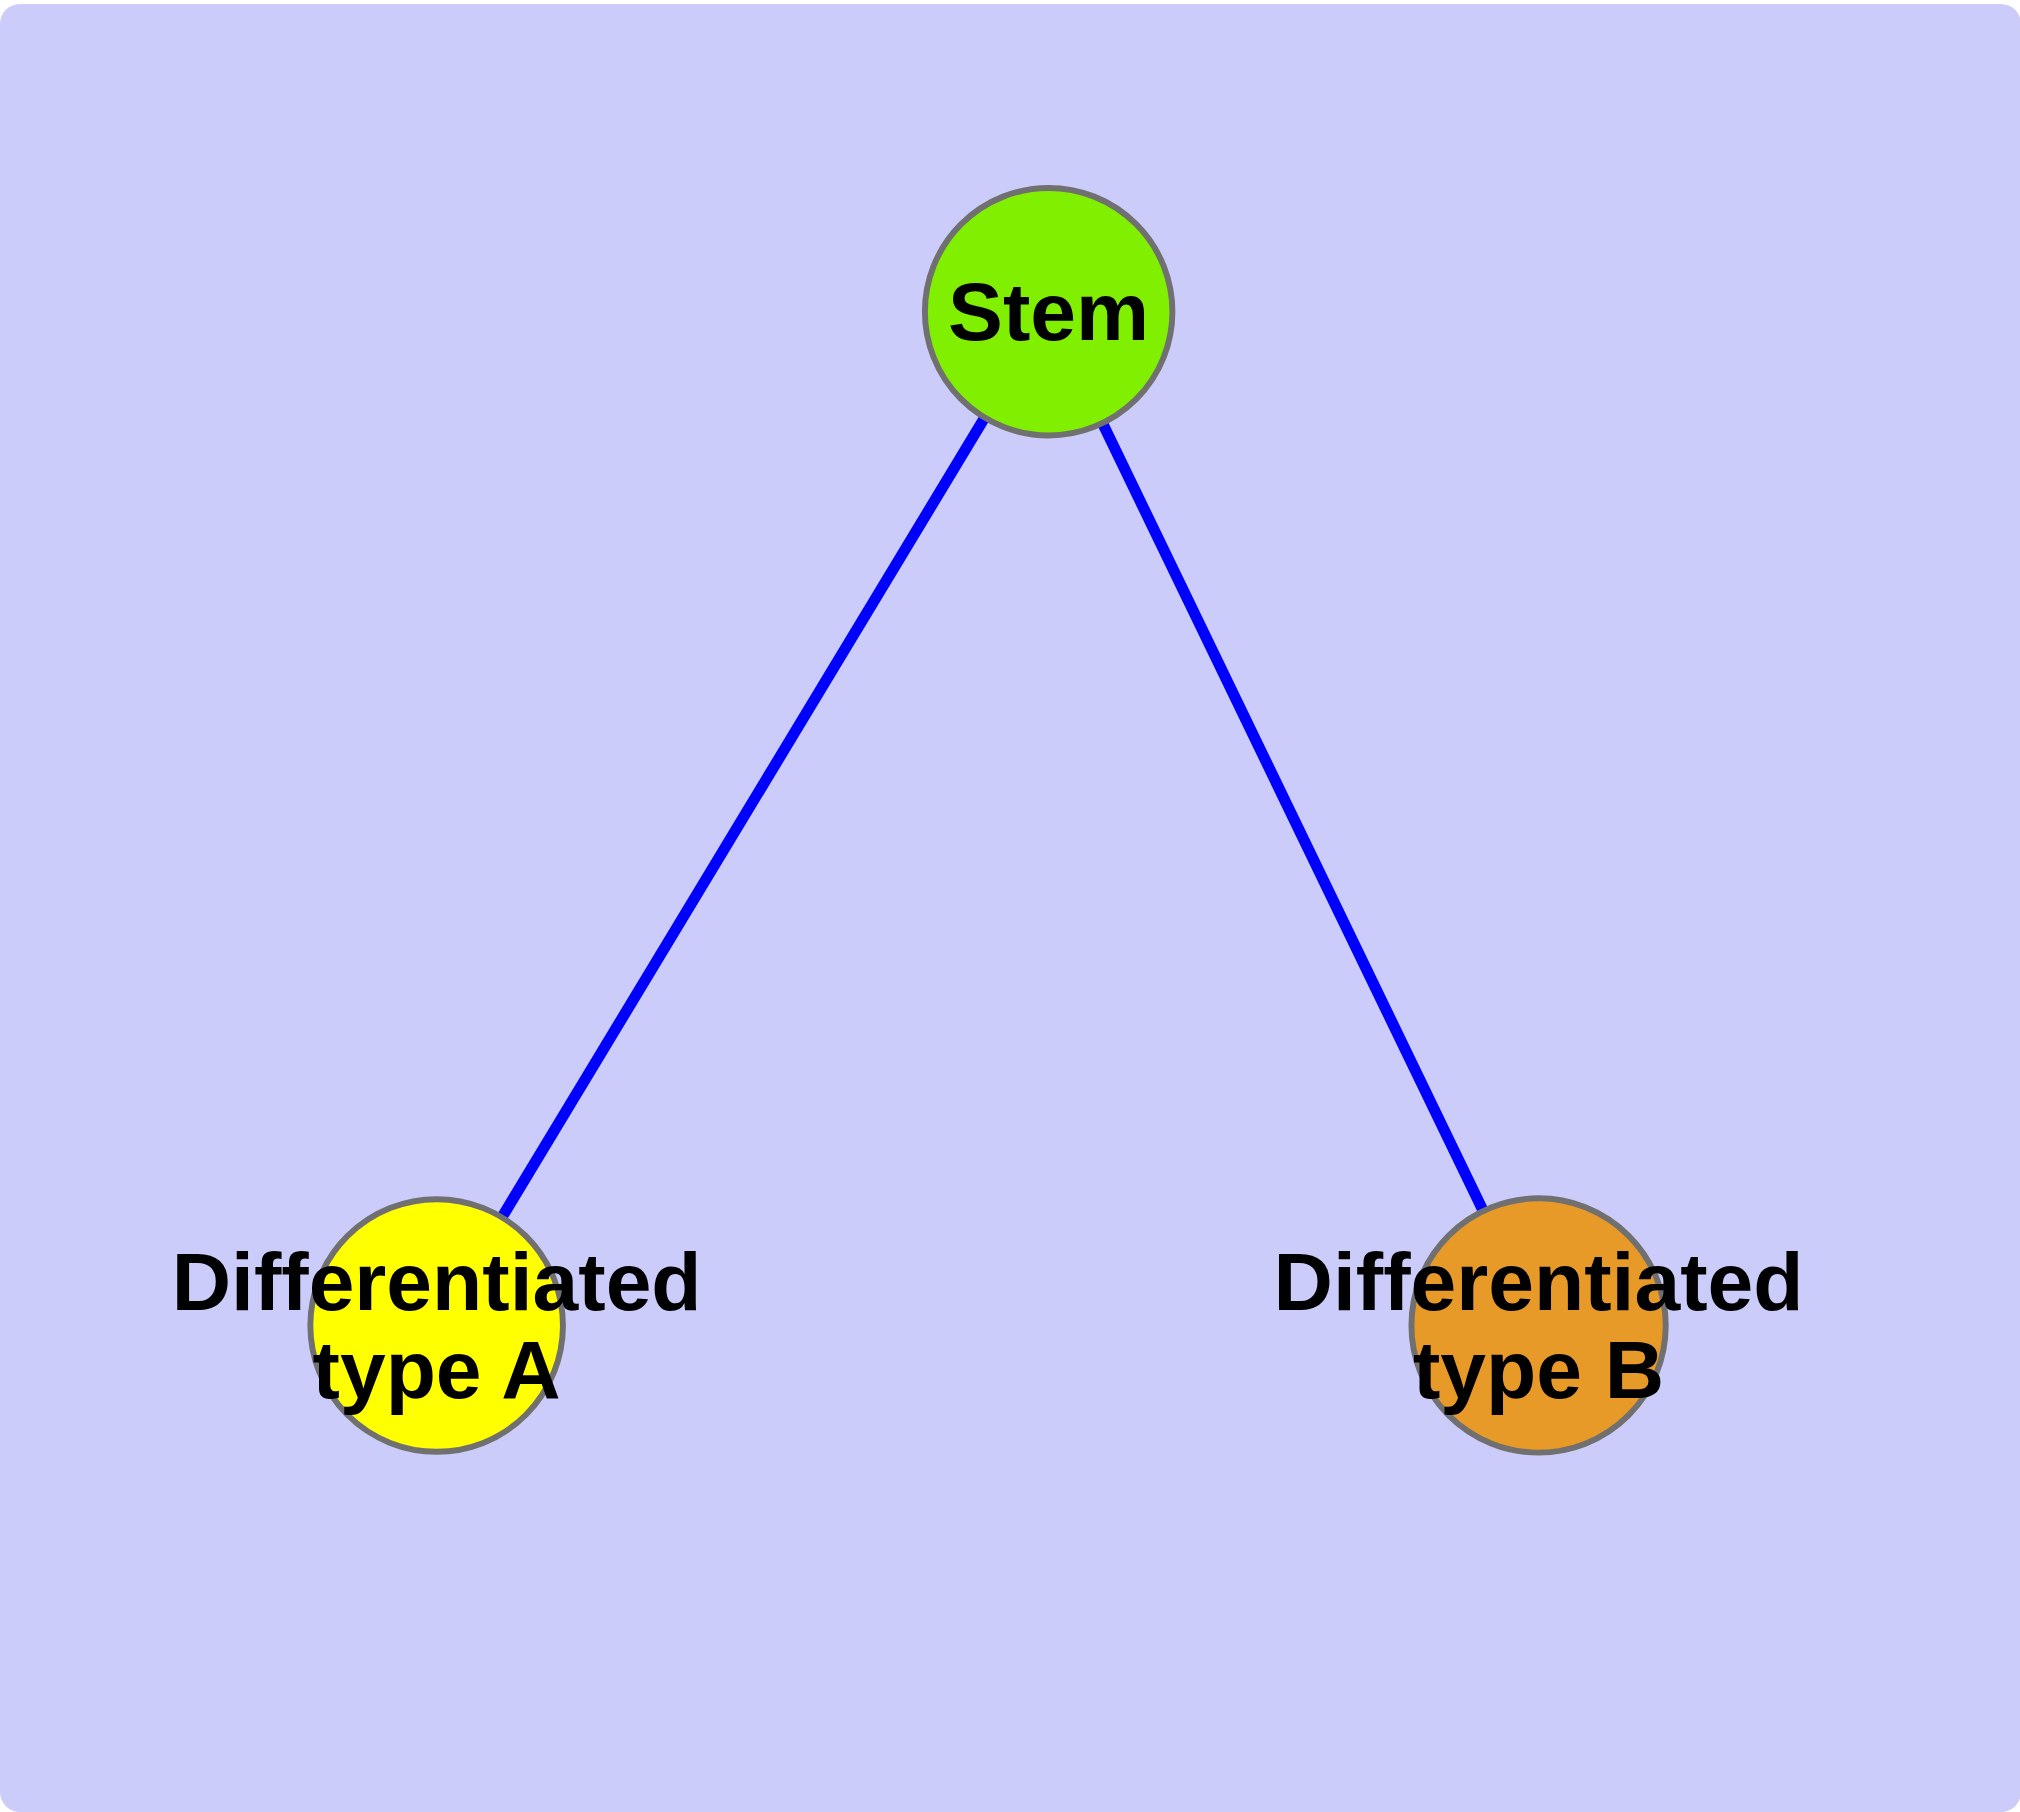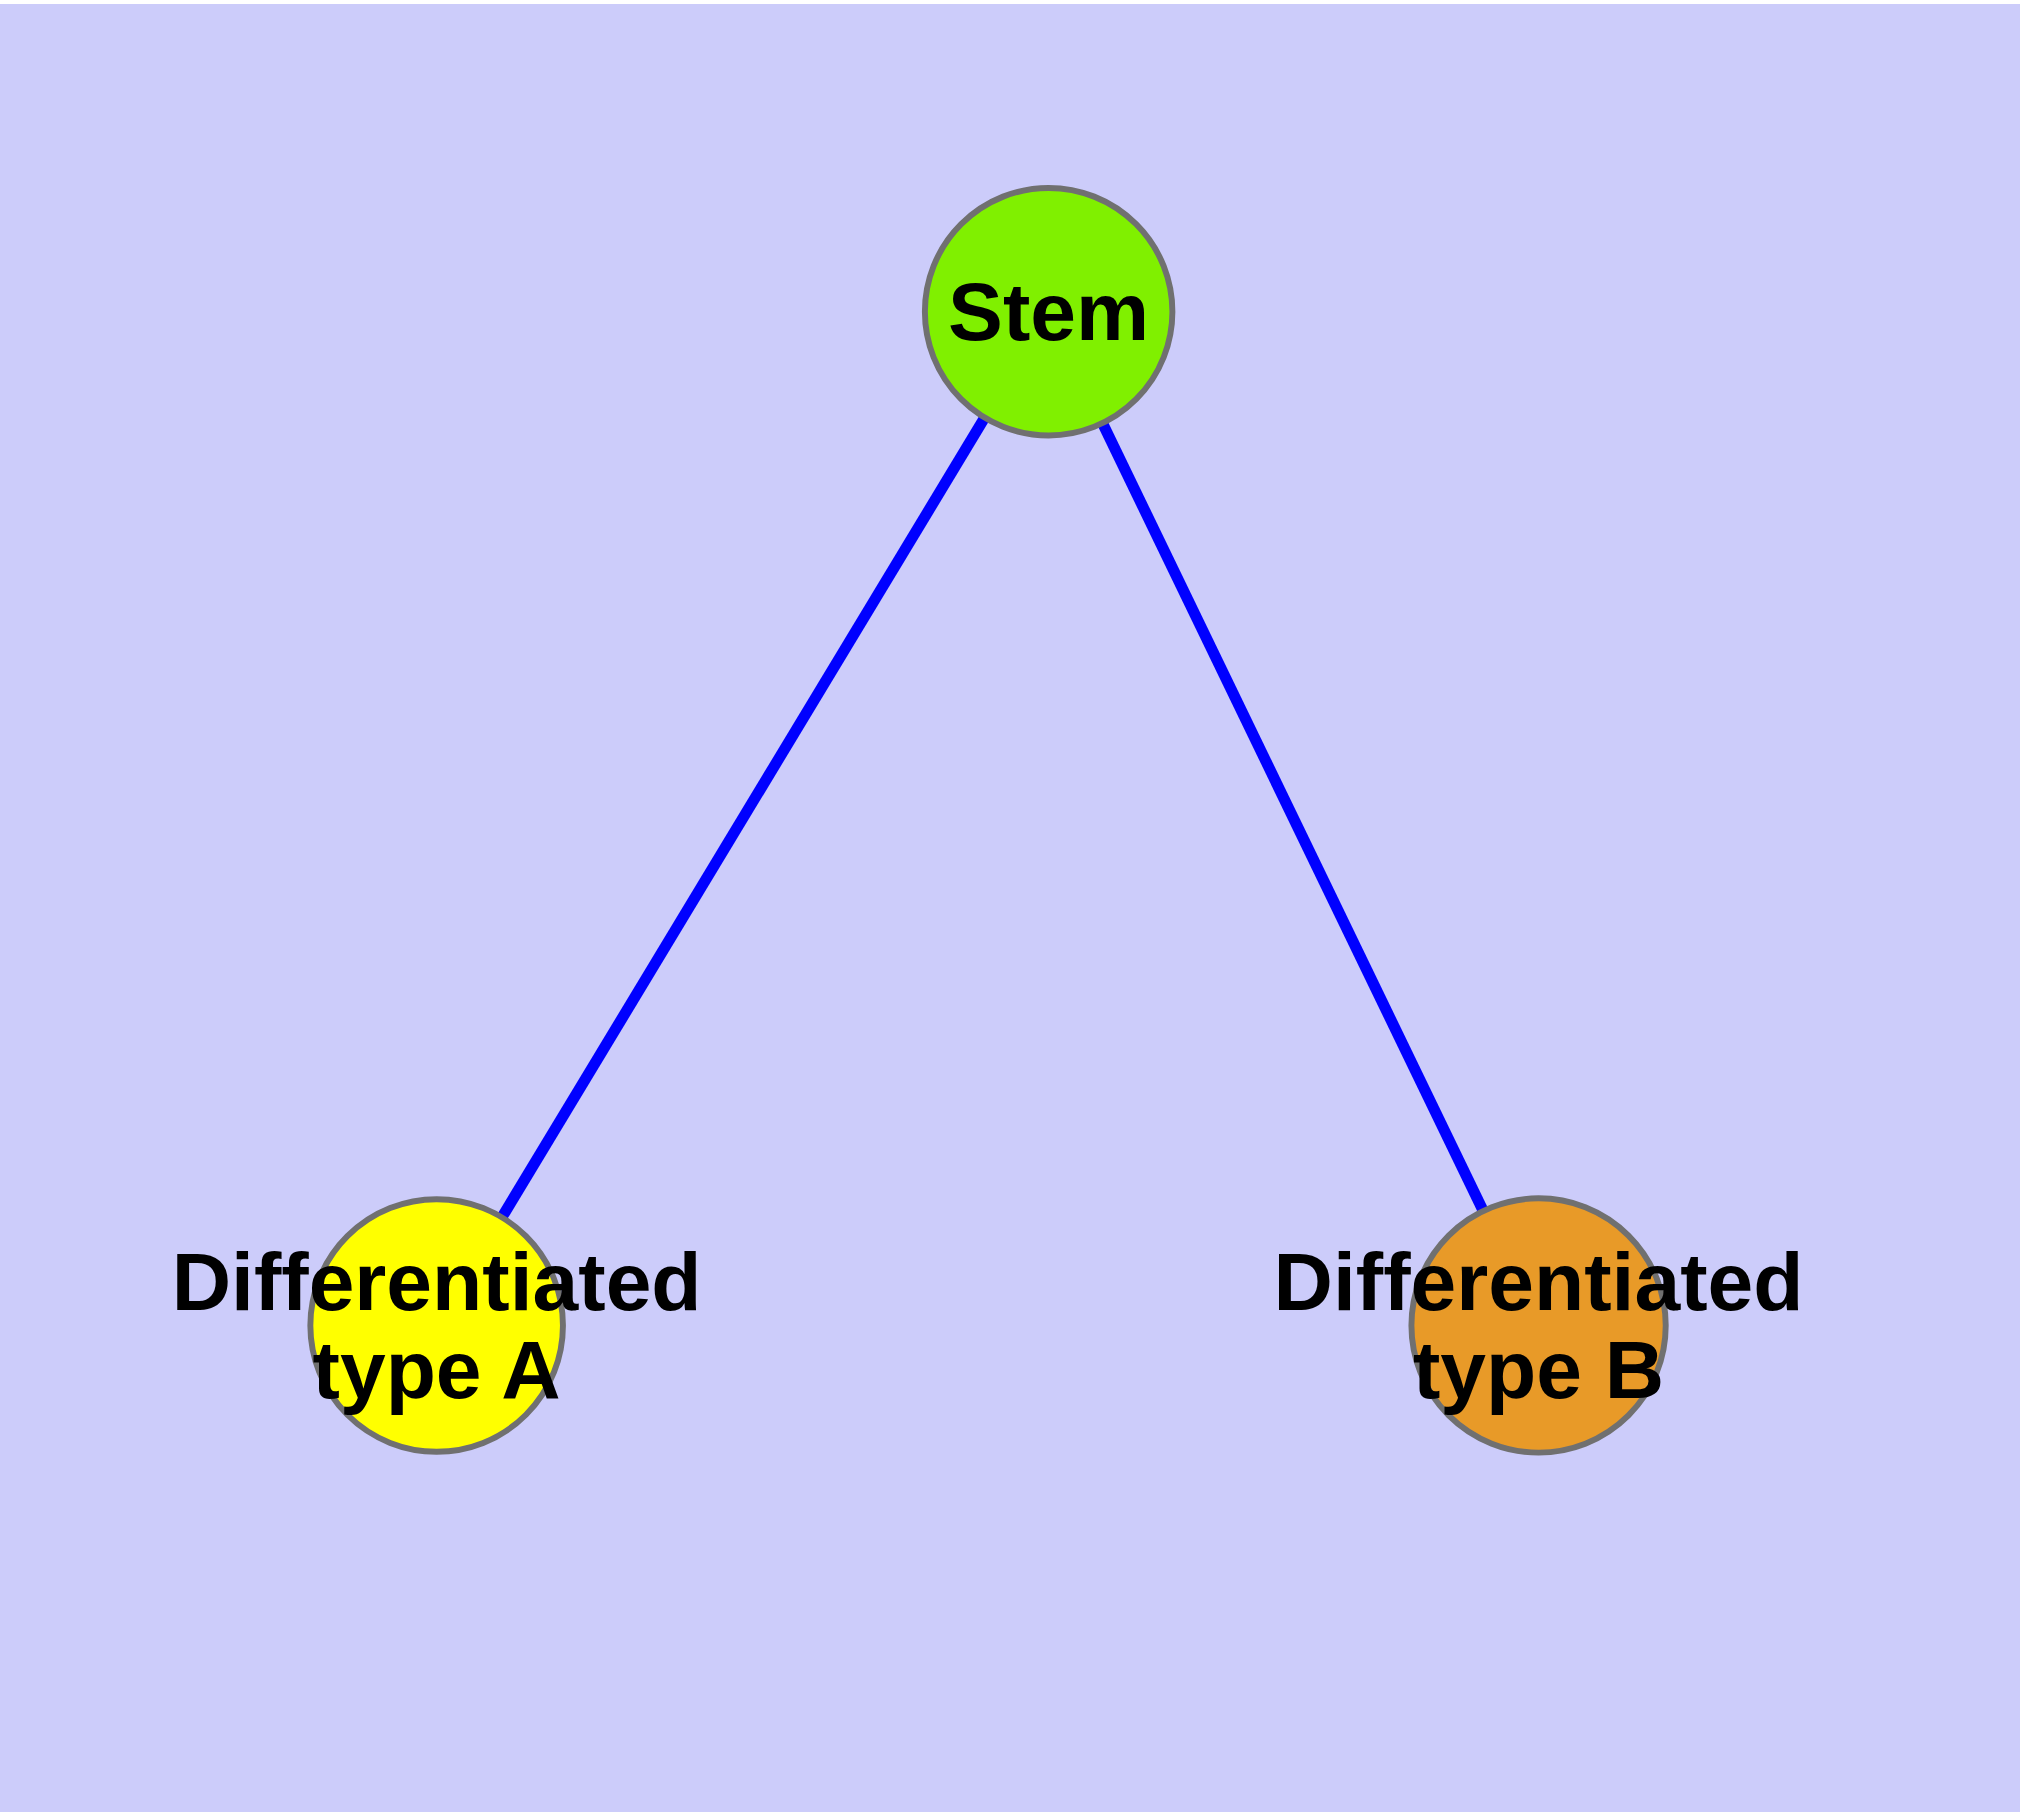--- a/index.html
+++ b/index.html
@@ -16,20 +16,21 @@
     background: #ffffff;
     font-family: "Liberation Sans", sans-serif;
   }
   #plot-area {
     position: absolute;
     left: 0;
     top: 4.2px;
     width: 2021px;
     height: 1808px;
     background: #ccccfa;
+    border-radius: 20px;
   }
   #graph-svg {
     position: absolute;
     left: 0;
     top: 0;
     width: 2021px;
     height: 1808px;
     display: block;
   }
   .node-label {

